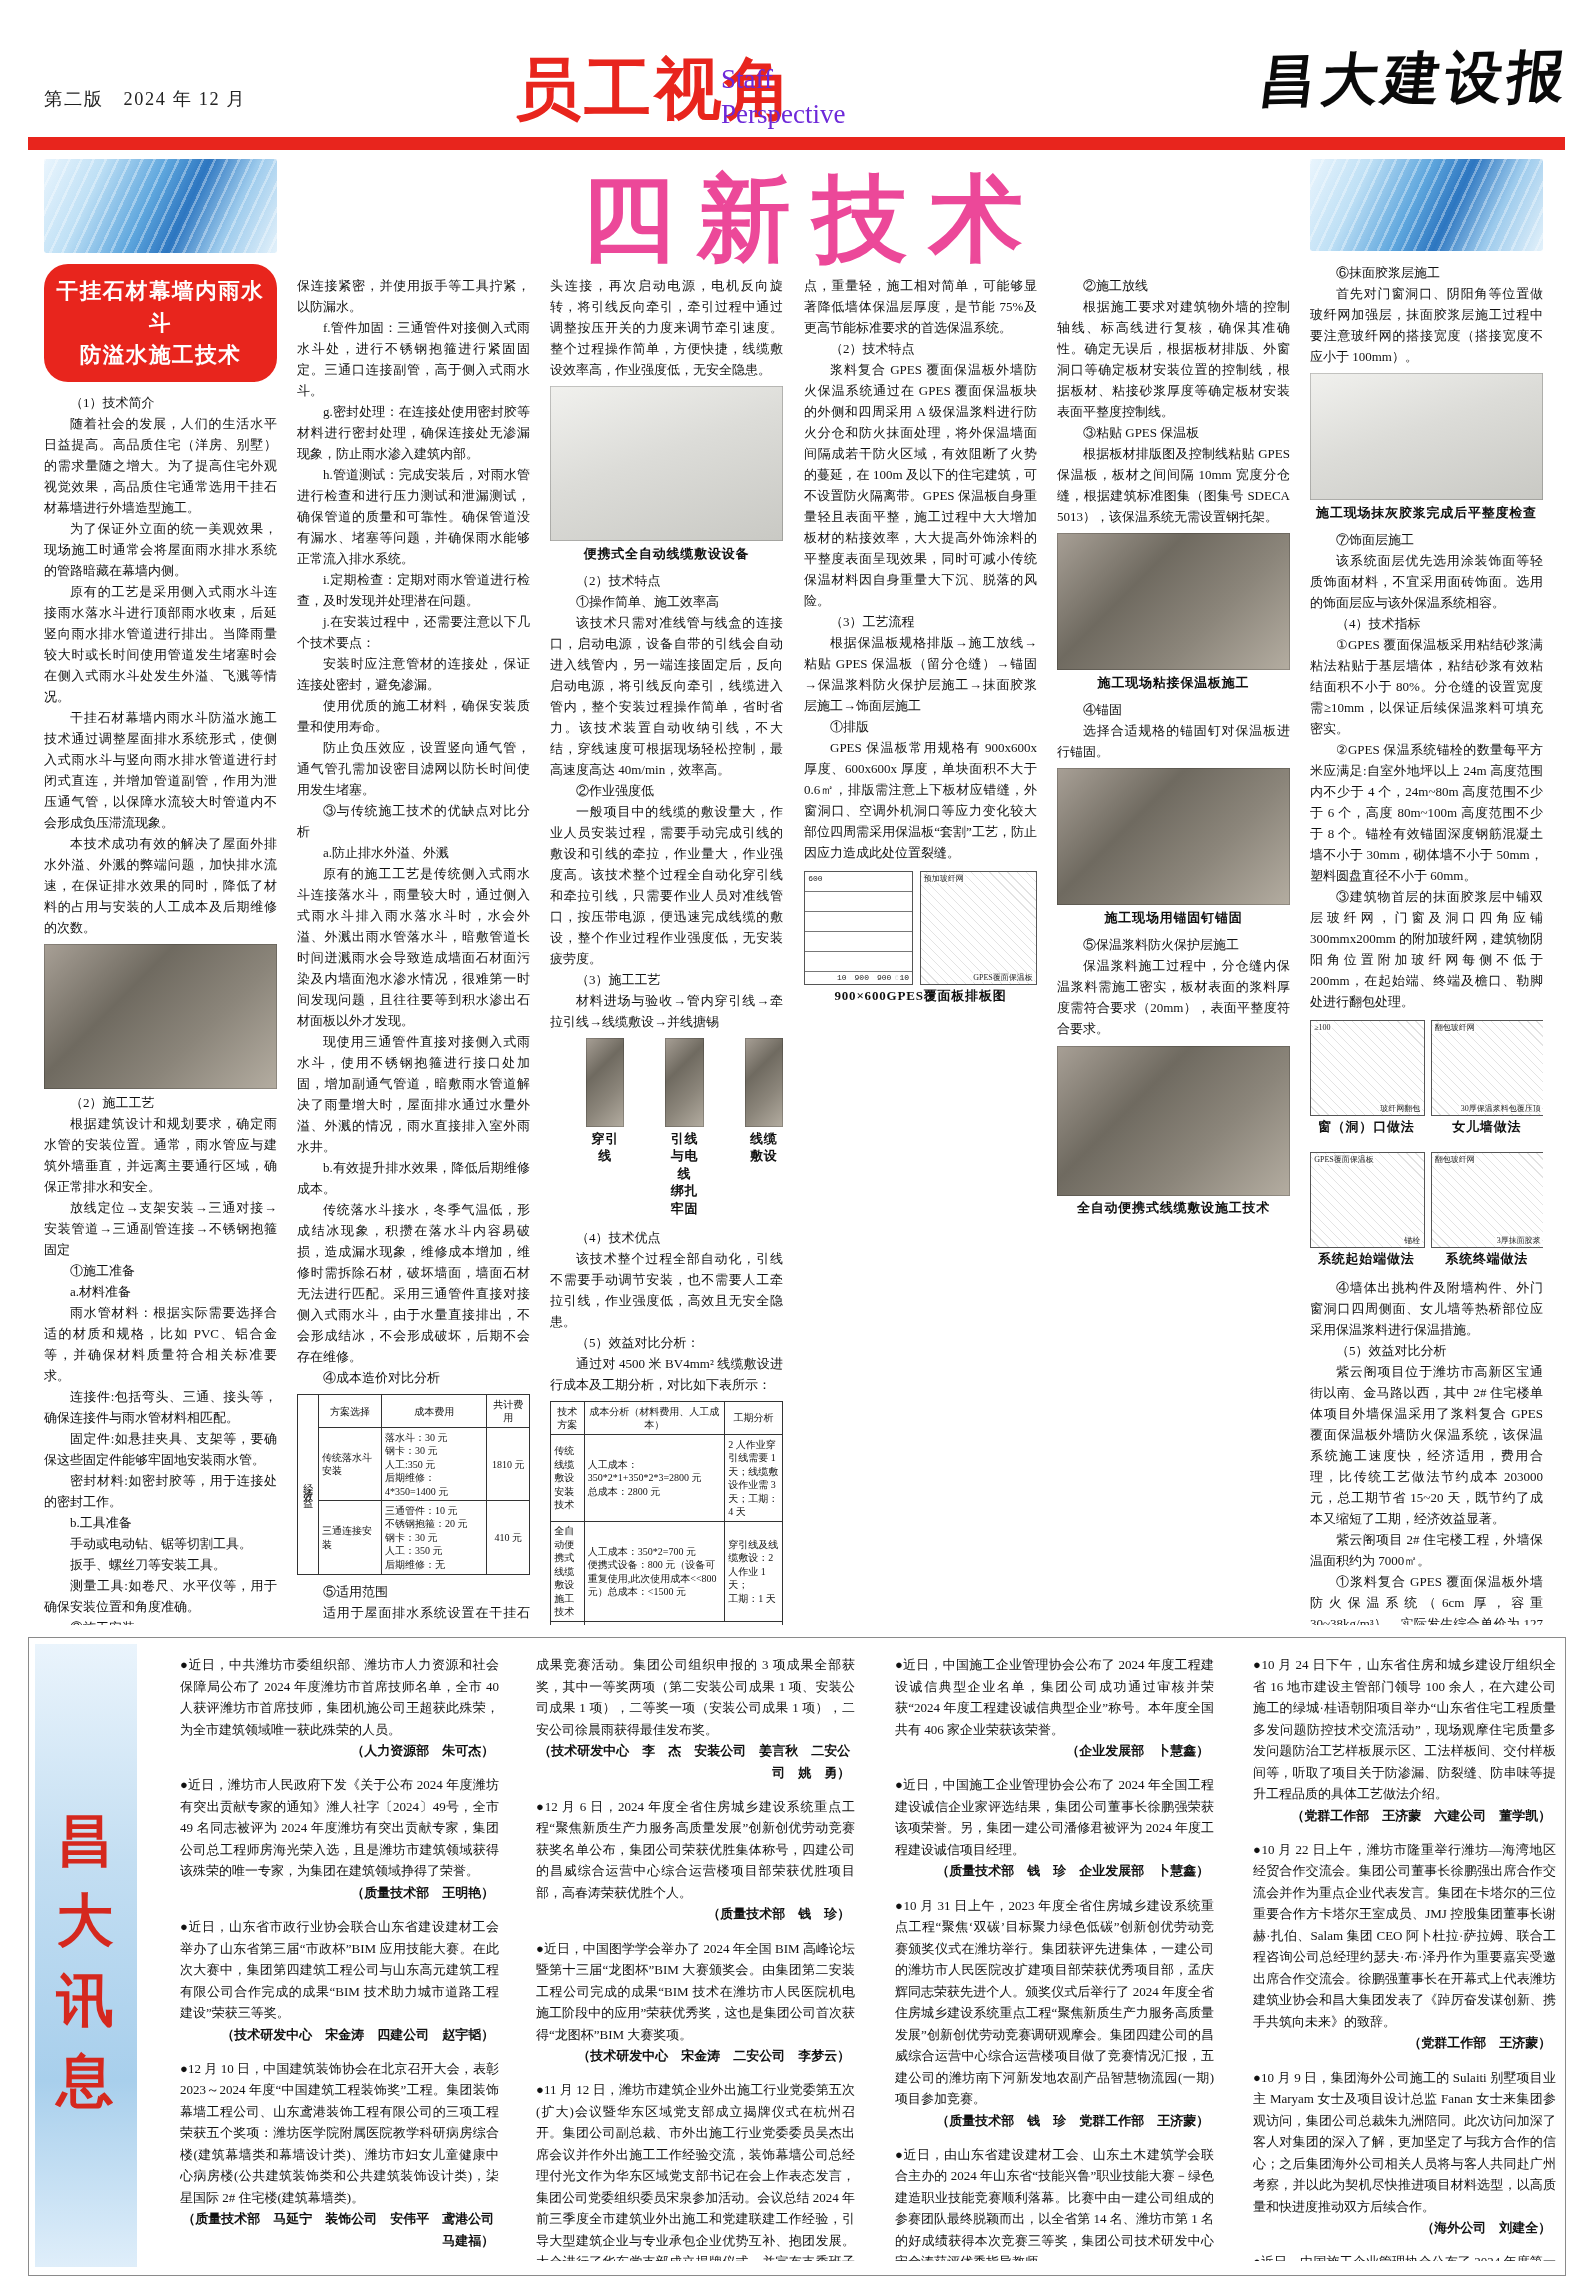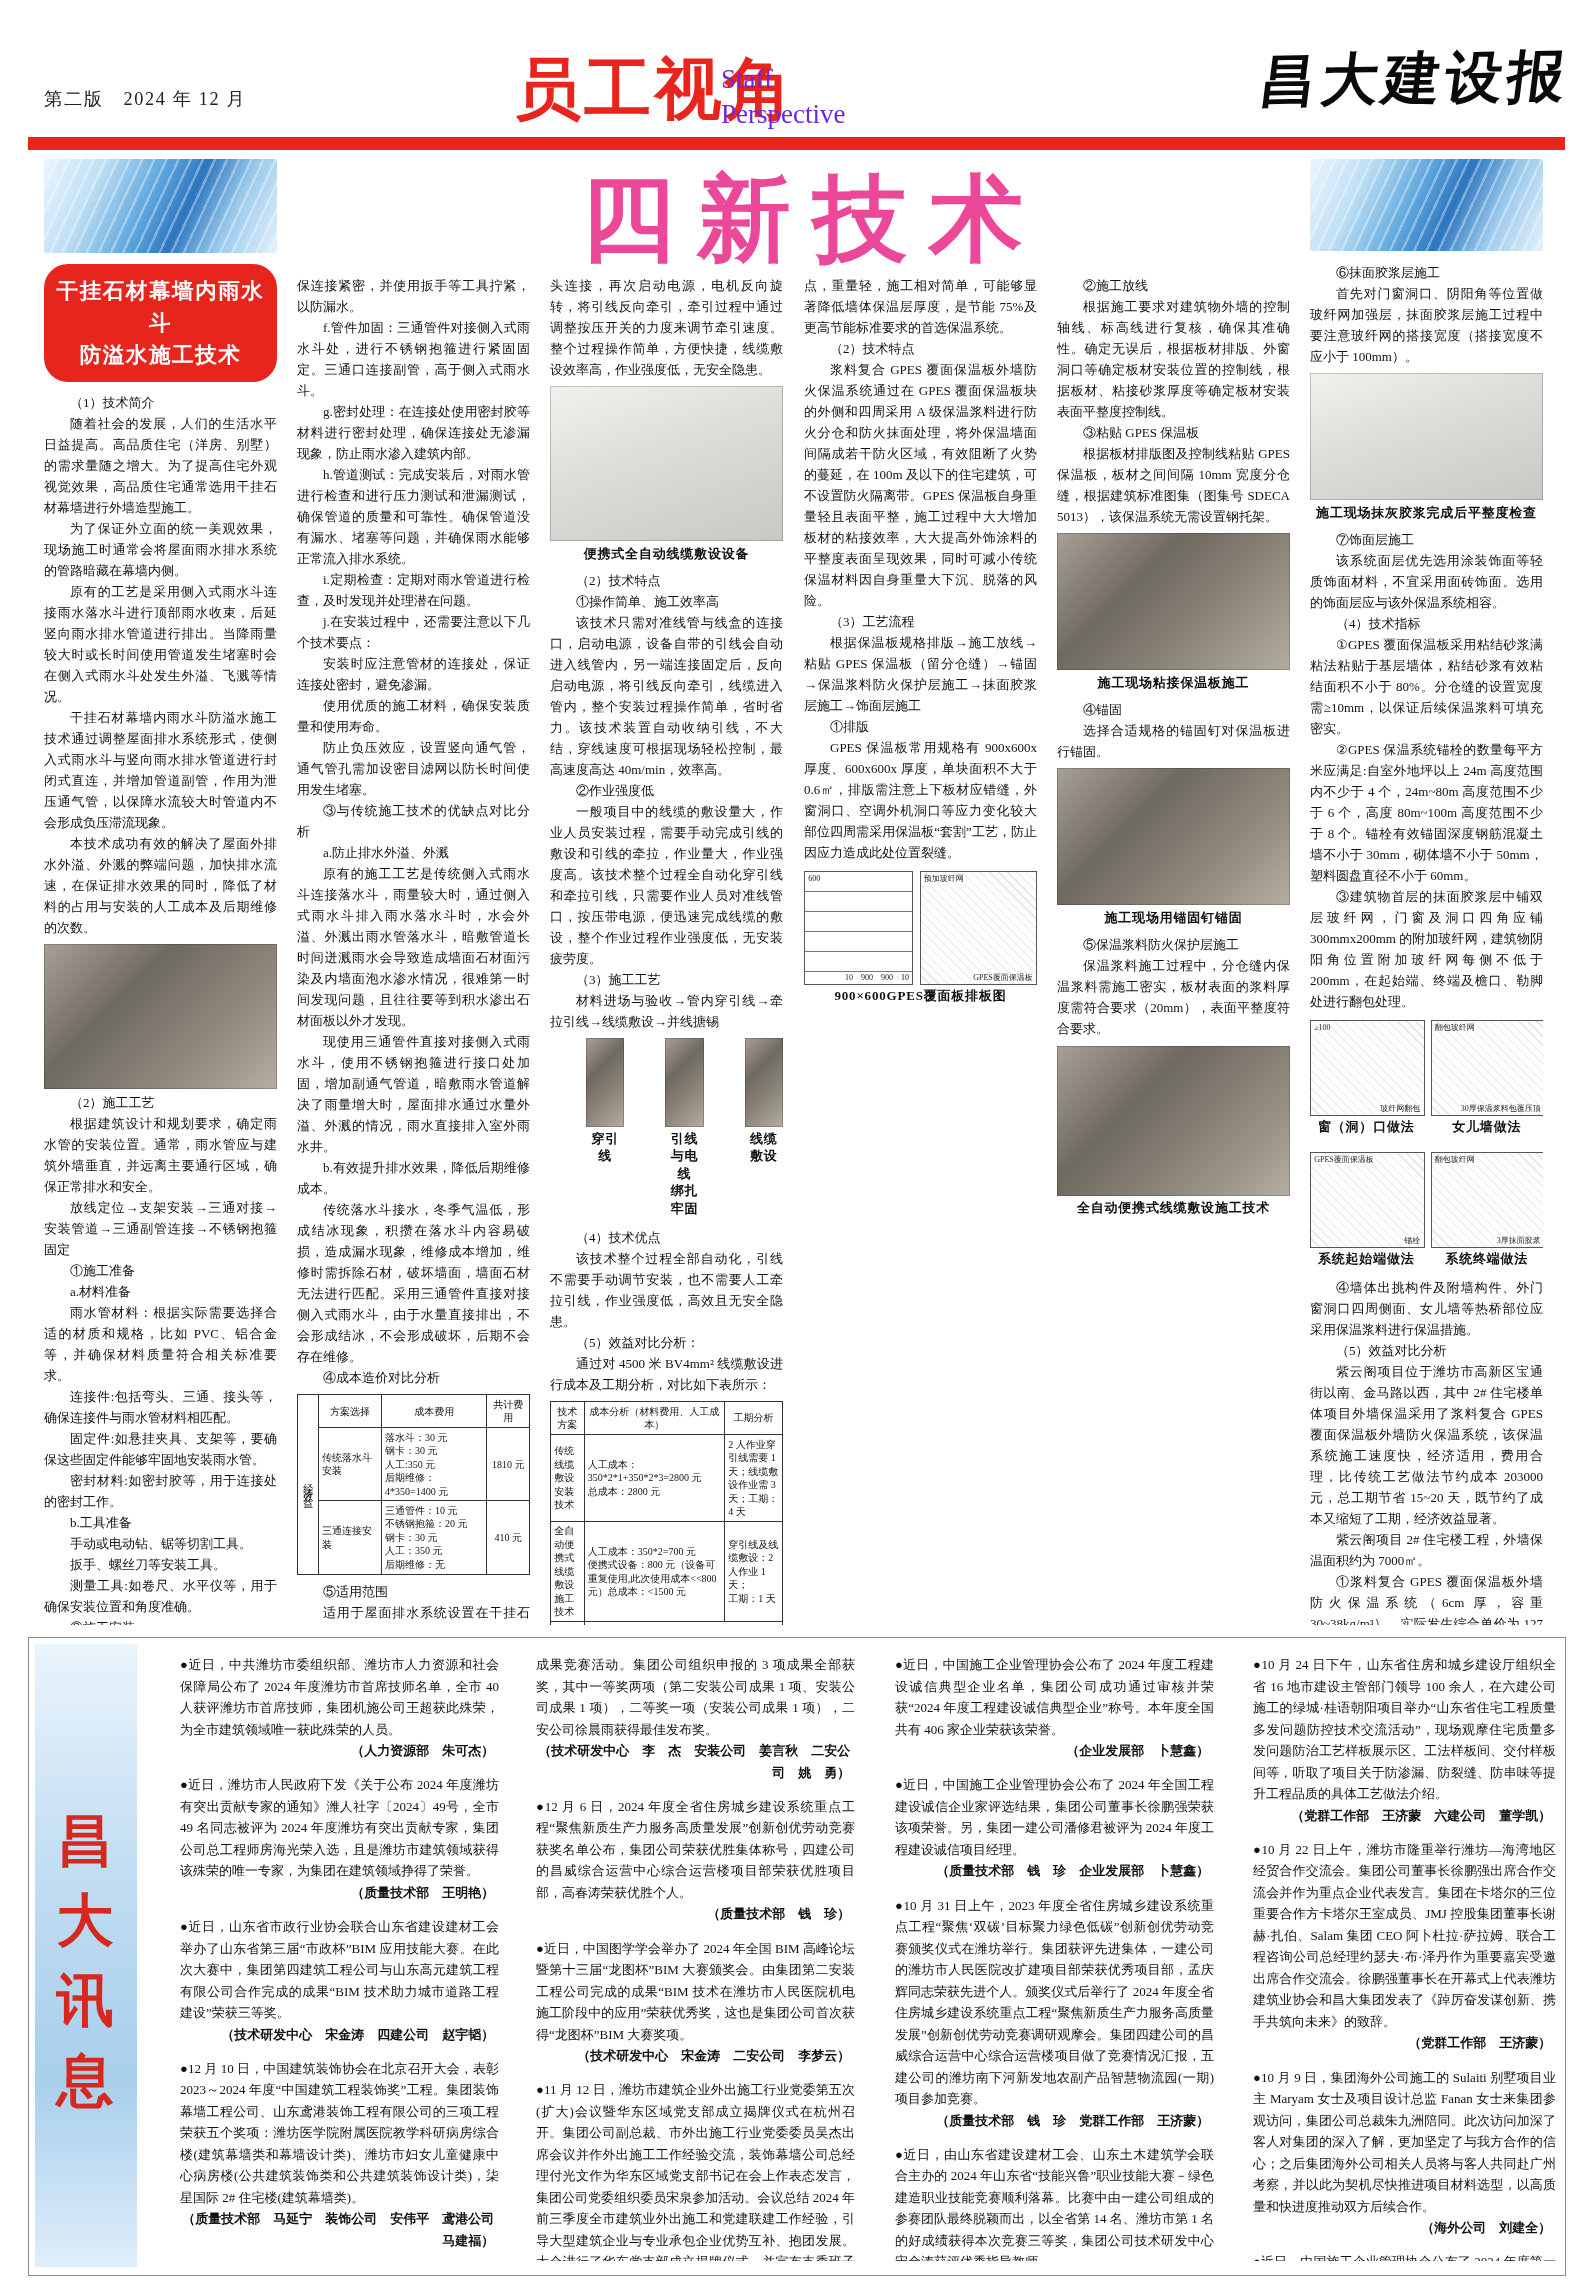--- a/index.html
+++ b/index.html
@@ -30,21 +30,21 @@
   .photo{width:100%;margin:6.4px 0 3.2px;background:linear-gradient(135deg,#a8a096 0%,#6f6a60 35%,#8b857a 65%,#b4ada1 100%);
          box-shadow:inset 0 0 0 0.8px rgba(0,0,0,.25);}
   .photo.lt{background:linear-gradient(160deg,#f1f1ee 0%,#dcdcd8 45%,#c9c9c4 100%);}
   .caption{margin:1.6px 0 8px;text-align:center;font-size:13px;font-weight:bold;letter-spacing:0.8px;line-height:17.5px;}
   .prow{display:flex;gap:4.8px;margin:6.4px 0 1.6px;}
   .prow>div{flex:1;min-width:0;padding-left:36px;}
   .prow .photo{height:89px;margin:0 0 2.4px;}
   .figpair{display:flex;gap:6.4px;margin:8px 0 1.6px;}
   .fig{position:relative;background:#fff;border:0.8px solid #555;overflow:hidden;}
   .fig.brick{background:repeating-linear-gradient(#fff 0 19px,#777 19px 20px),
-             repeating-linear-gradient(90deg,transparent 0 44px,#999 44px 45px);}
+             repeating-linear-gradient(90deg,transparent 0 44px,#999 44px 45px);font-family:Liberation Mono, monospace;}
   .fig.hatch{background:repeating-linear-gradient(45deg,#fff 0 5.6px,#e3e3e3 5.6px 6.4px);}
   .fig .lbl{position:absolute;font-size:8px;color:#222;background:rgba(255,255,255,.85);padding:0 1.6px;line-height:9.6px;}
   .figrow{display:flex;gap:8px;margin:8px 0 1.6px;}
   .figrow>div{flex:1;}
   .figrow .fig{height:94px;width:100%;}
   .figrow .caption{margin-top:2.4px;}
   table.ct{border-collapse:collapse;width:100%;margin:6.4px 0;font-size:10px;line-height:13.5px;}
   table.ct th,table.ct td{border:0.8px solid #333;padding:2.4px 3.2px;vertical-align:middle;text-align:left;font-weight:normal;}
   table.ct th{text-align:center;}
   .sidecell{writing-mode:vertical-rl;text-orientation:upright;letter-spacing:4.8px;text-align:center;width:14.3px;}

